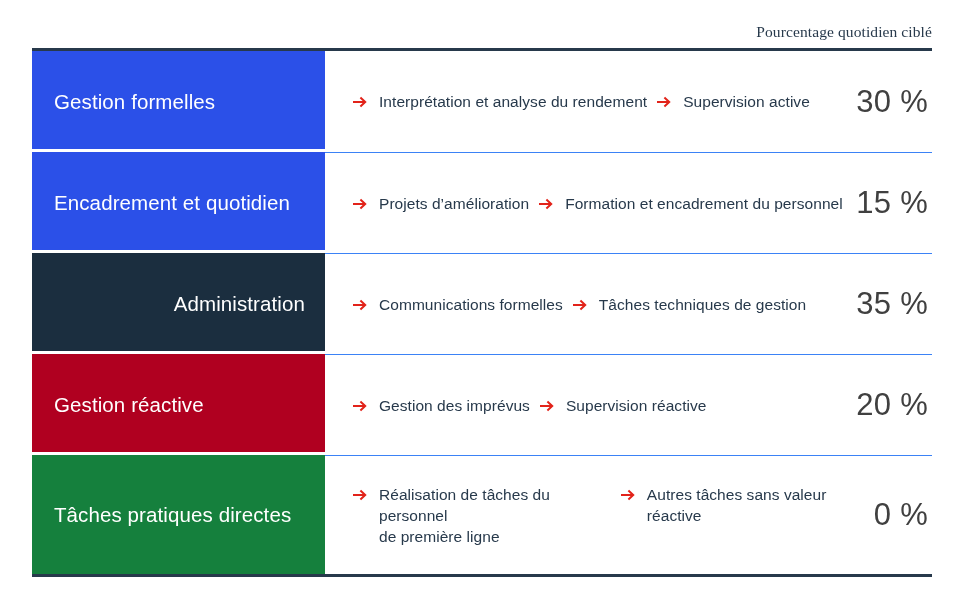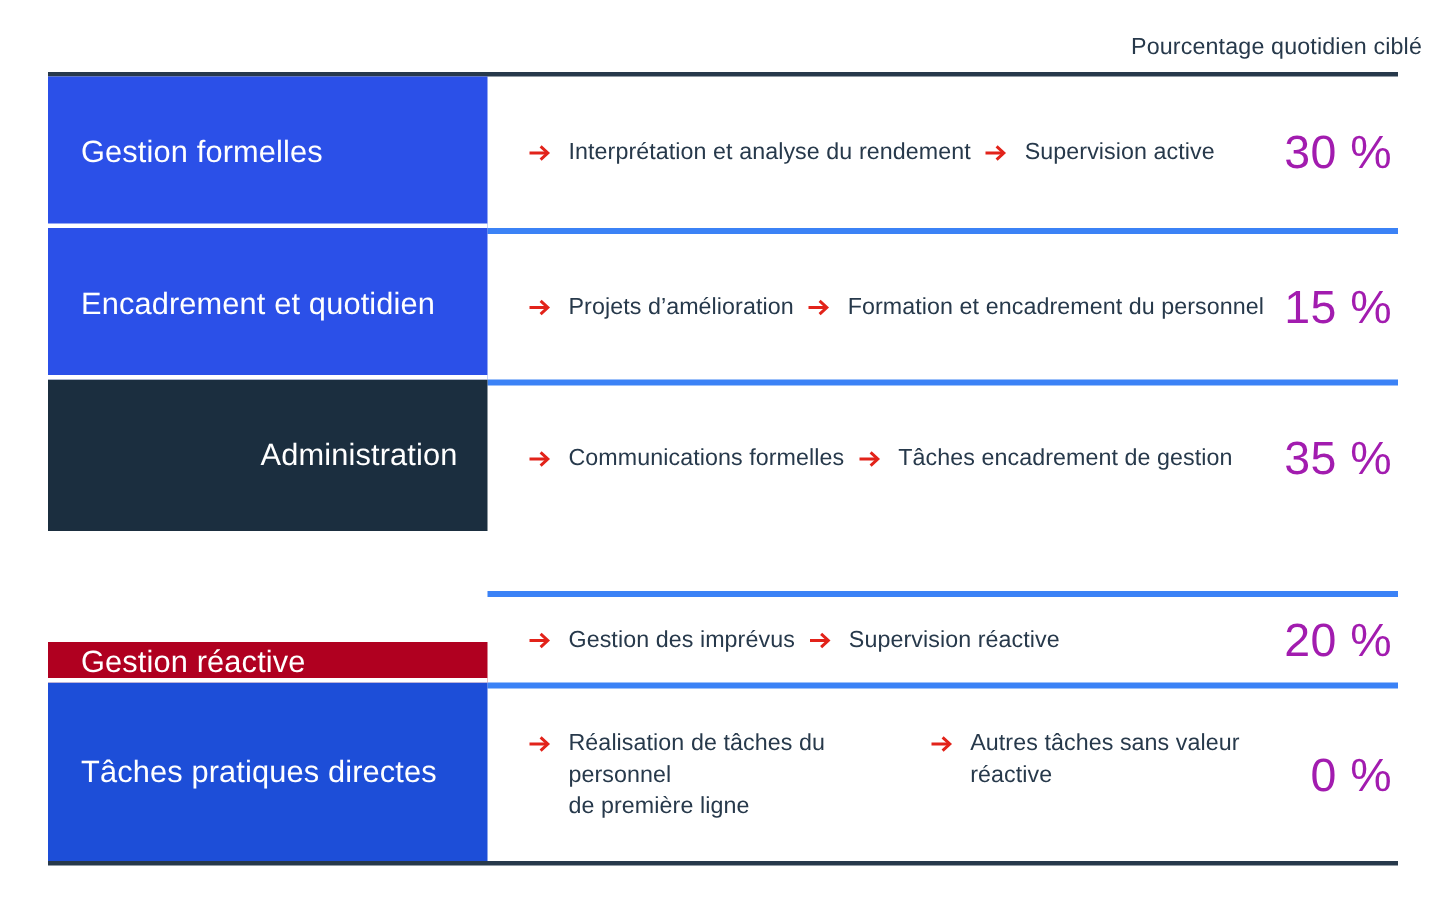--- a/index.html
+++ b/index.html
@@ -18,26 +18,27 @@
   .page {
     position: relative;
     width: 960px;
     height: 610px;
     box-sizing: border-box;
   }
 
   
   .header-row {
     position: absolute;
-    left: 48px;
+    left: 32px;
     top: 22px;
     width: 900px;
     display: flex;
     justify-content: flex-end;
     align-items: flex-start;
+    font-family: Liberation Serif, serif;
   }
   .header-caption {
     font-size: 15.5px;
     line-height: 20px;
     color: #27394b;
     letter-spacing: 0.1px;
     white-space: nowrap;
   }
 
   
@@ -85,21 +86,21 @@
     letter-spacing: 0.1px;
   }
 
   .content-cell {
     flex: 1 1 auto;
     display: flex;
     align-items: center;
     justify-content: space-between;
     box-sizing: border-box;
     padding: 0 2px 0 27px;
-    border-top: 4px solid #3b82f6;
+    border-top: 1px solid #3b82f6;
   }
   .row:first-child .content-cell {
     border-top: 0;
   }
 
   .bullets {
     display: flex;
     flex-direction: row;
     justify-content: center;
     gap: 9px;
@@ -122,32 +123,32 @@
     line-height: 21px;
     color: #27394b;
     letter-spacing: 0.05px;
     white-space: pre-line;
   }
 
   .pct {
     flex: 0 0 auto;
     font-size: 31px;
     line-height: 34px;
-    color: #a21caf;
+    color: #404040;
     letter-spacing: 0.3px;
     text-align: right;
     padding-right: 2px;
     white-space: nowrap;
   }
 
   
   .r0 { min-height: 101px; }
   .r1 { min-height: 101px; }
   .r2 { min-height: 101px; }
-  .r3 { min-height: 101px; align-items: flex-end; }
+  .r3 { min-height: 101px; }
   .r4 { min-height: 119px; }
 </style>
 </head>
 <body>
 
 <div class="page">
 
   <div class="header-row">
     <div class="header-caption">Pourcentage quotidien ciblé</div>
   </div>
@@ -215,21 +216,21 @@
               <path d="M1 9 H12.2" stroke="#e2231a" stroke-width="2" fill="none"></path>
               <path d="M8.4 4.6 L13.2 9 L8.4 13.4" stroke="#e2231a" stroke-width="2" fill="none" stroke-linejoin="miter"></path>
             </svg>
             <span class="bullet-text">Communications formelles</span>
           </div>
           <div class="bullet">
             <svg class="arrow-icon" viewBox="0 0 16 18" aria-hidden="true">
               <path d="M1 9 H12.2" stroke="#e2231a" stroke-width="2" fill="none"></path>
               <path d="M8.4 4.6 L13.2 9 L8.4 13.4" stroke="#e2231a" stroke-width="2" fill="none" stroke-linejoin="miter"></path>
             </svg>
-            <span class="bullet-text">Tâches encadrement de gestion</span>
+            <span class="bullet-text">Tâches techniques de gestion</span>
           </div>
         </div>
         <div class="pct">35 %</div>
       </div>
     </div>
 
     <div class="row r3">
       <div class="label-cell" style="background: rgb(176, 0, 32);">
         <div class="label-text">Gestion réactive</div>
       </div>
@@ -248,21 +249,21 @@
               <path d="M8.4 4.6 L13.2 9 L8.4 13.4" stroke="#e2231a" stroke-width="2" fill="none" stroke-linejoin="miter"></path>
             </svg>
             <span class="bullet-text">Supervision réactive</span>
           </div>
         </div>
         <div class="pct">20 %</div>
       </div>
     </div>
 
     <div class="row r4">
-      <div class="label-cell" style="background: #1d4ed8;">
+      <div class="label-cell" style="background: #15803d;">
         <div class="label-text">Tâches pratiques directes</div>
       </div>
       <div class="content-cell">
         <div class="bullets">
           <div class="bullet">
             <svg class="arrow-icon" viewBox="0 0 16 18" aria-hidden="true">
               <path d="M1 9 H12.2" stroke="#e2231a" stroke-width="2" fill="none"></path>
               <path d="M8.4 4.6 L13.2 9 L8.4 13.4" stroke="#e2231a" stroke-width="2" fill="none" stroke-linejoin="miter"></path>
             </svg>
             <span class="bullet-text">Réalisation de tâches du personnel

